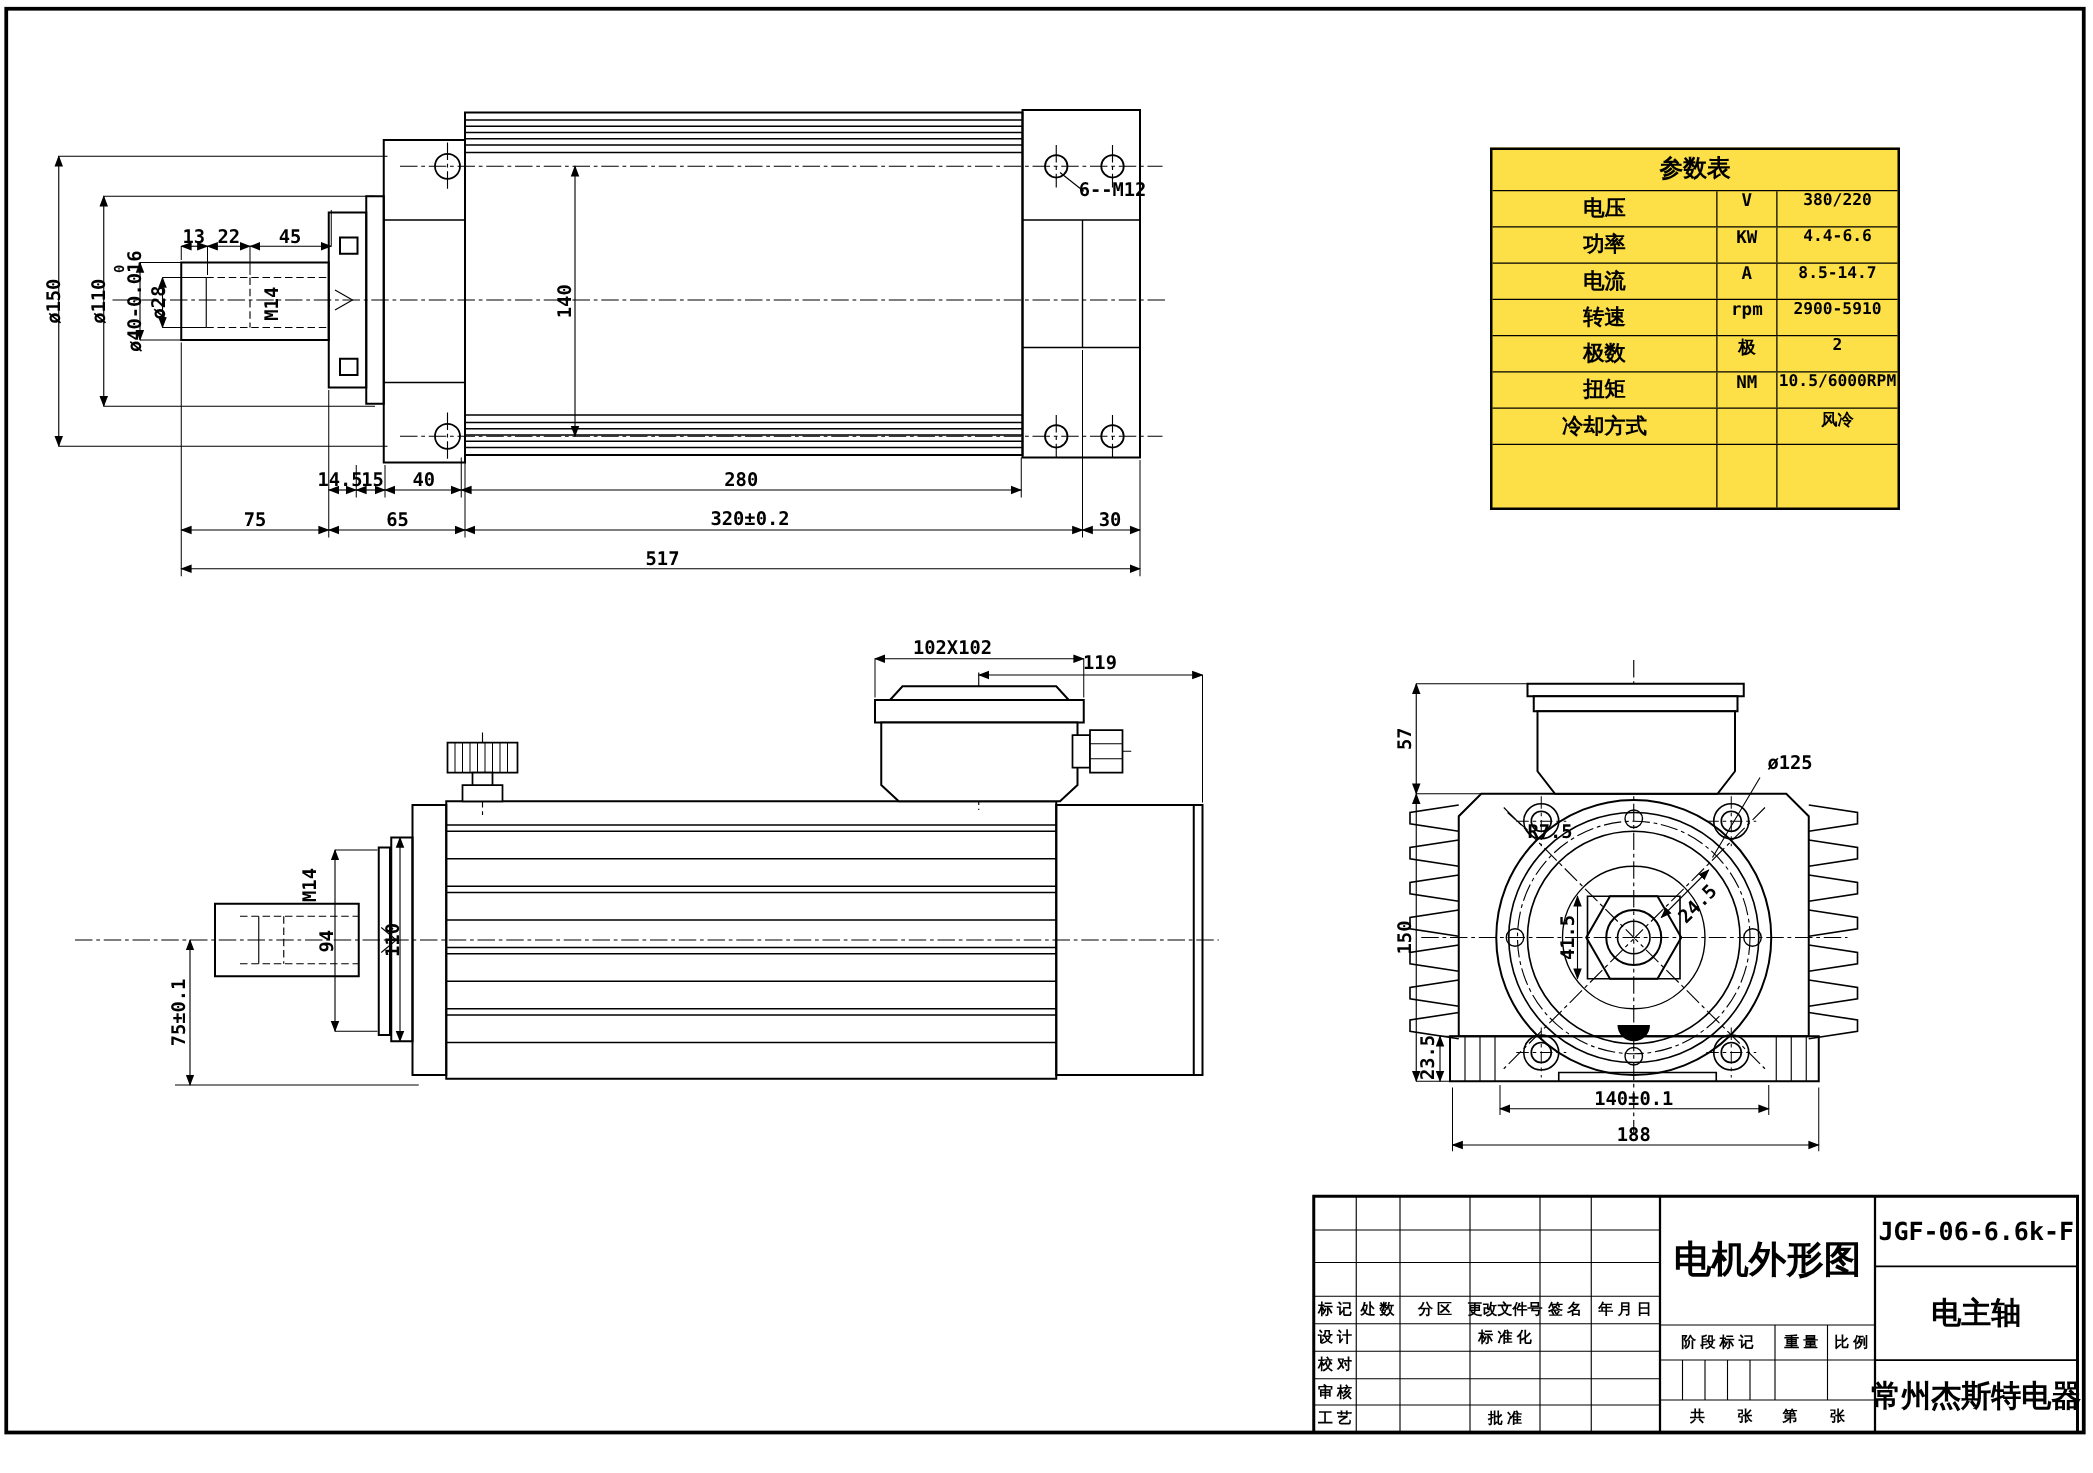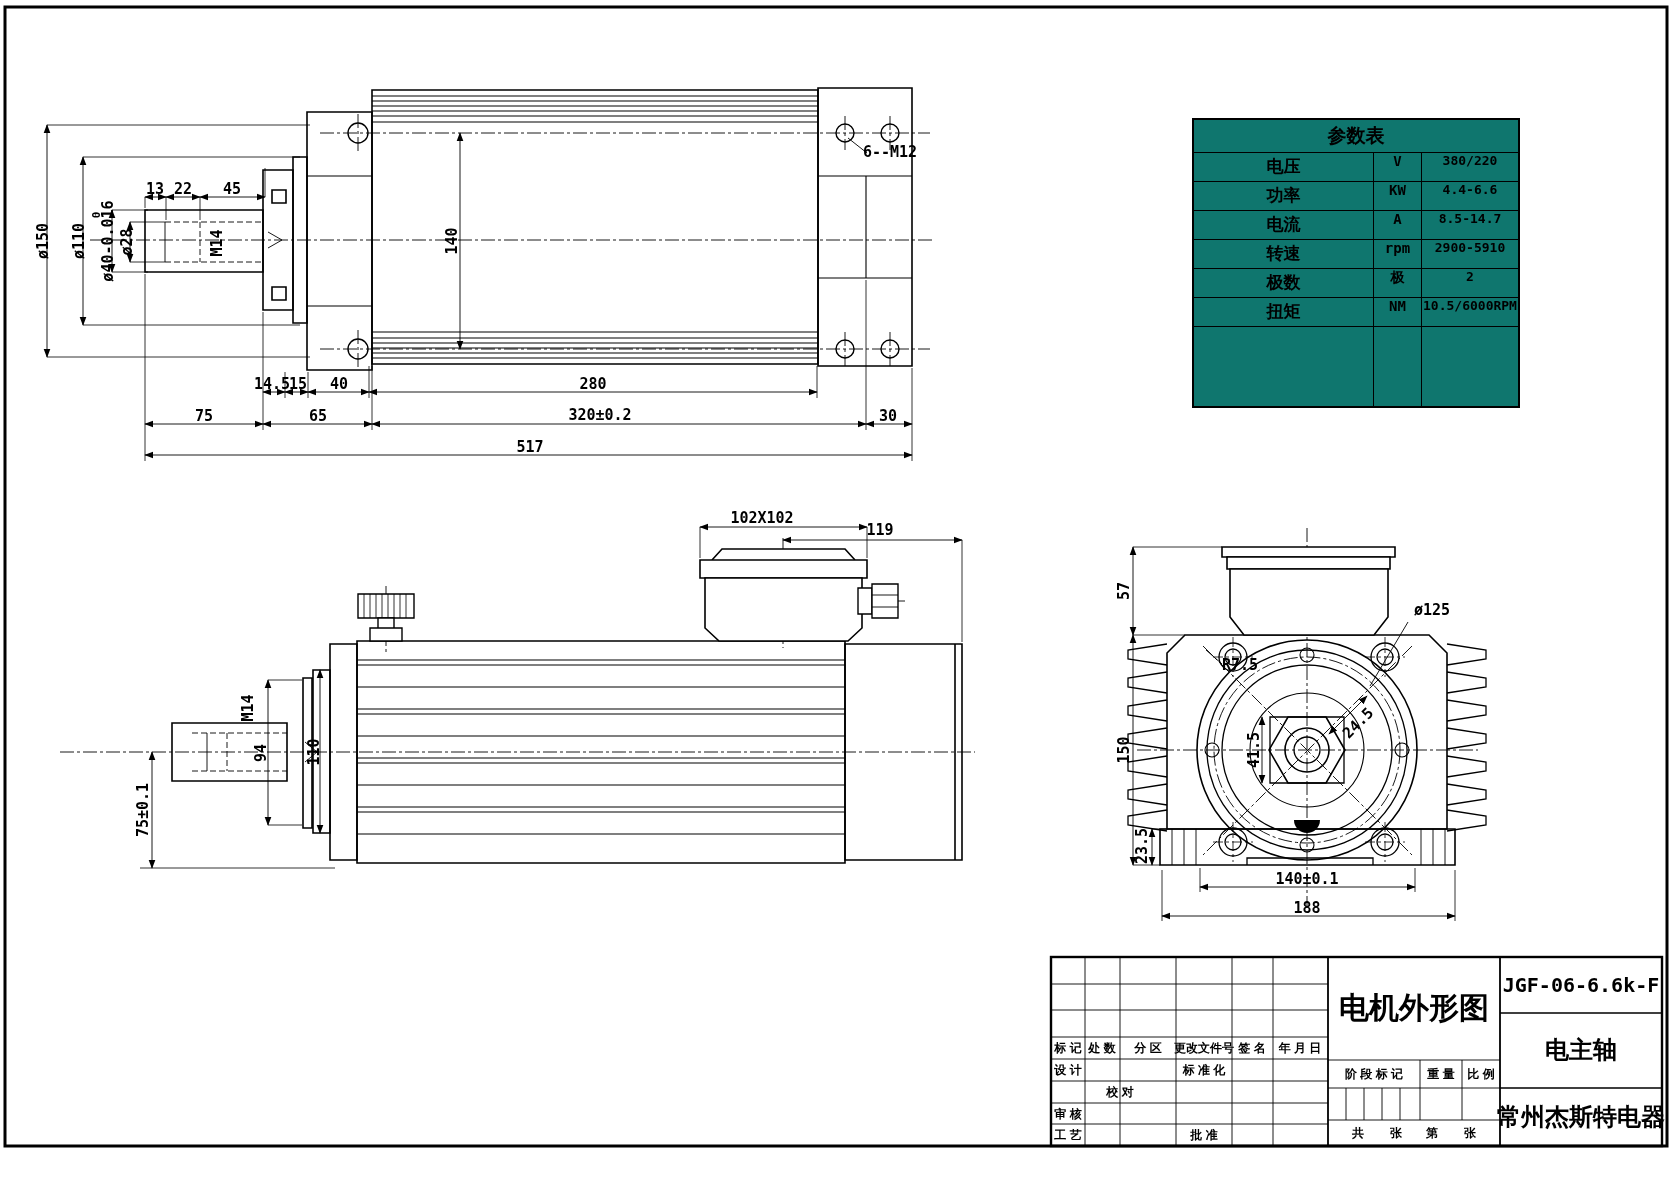--- a/index.html
+++ b/index.html
@@ -11,21 +11,21 @@
   .lb.v{transform:translate(-50%,-50%) rotate(-90deg);}
   .lb.d{transform:translate(-50%,-50%) rotate(-45deg);}
   .lb.sm{font-size:11px;}
   .tb{position:absolute;transform:translate(-50%,-50%);white-space:nowrap;
       font:bold 12px "Liberation Sans",sans-serif;color:#000;z-index:5;}
   .tb.t1{font-size:30px;}
   .tb.t2{font:bold 20px "DejaVu Sans Mono",monospace;}
   .tb.t3{font-size:24px;}
   .tb.t4{font-size:24px;}
   .ptable{position:absolute;border:2px solid #000;box-sizing:border-box;display:flex;
-          flex-direction:column;background:#0f766e;z-index:4;font-family:"Liberation Sans",sans-serif;}
+          flex-direction:column;background:#fde047;z-index:4;font-family:"Liberation Sans",sans-serif;}
   .pt-title{height:32px;line-height:32px;border-bottom:1px solid #000;text-align:center;
             font-size:19px;font-weight:bold;}
   .pt-row{height:29px;line-height:28px;border-bottom:1px solid #000;display:flex;box-sizing:border-box;}
   .pt-empty{flex:1;display:flex;}
   .pt-name{width:180px;border-right:1px solid #000;text-align:center;font-size:17px;
            font-weight:bold;box-sizing:border-box;}
   .pt-unit{width:48px;border-right:1px solid #000;text-align:center;
            font:bold 14px "DejaVu Sans Mono",monospace;box-sizing:border-box;}
   .pt-val{flex:1;text-align:center;font:bold 13px "DejaVu Sans Mono",monospace;}
 </style>
@@ -226,20 +226,25 @@
       </div>
     <div class="pt-row">
         <div class="pt-name">极数</div>
         <div class="pt-unit">极</div>
         <div class="pt-val">2</div>
       </div>
     <div class="pt-row">
         <div class="pt-name">扭矩</div>
         <div class="pt-unit">NM</div>
         <div class="pt-val">10.5/6000RPM</div>
+      </div>
+    <div class="pt-row">
+        <div class="pt-name">冷却方式</div>
+        <div class="pt-unit"></div>
+        <div class="pt-val">风冷</div>
       </div>
     <div class="pt-empty">
         <div class="pt-name"></div>
         <div class="pt-unit"></div>
         <div class="pt-val"></div>
       </div>
   </div>
 
   <span class="lb v" style="left:43px;top:241px;">ø150</span>
   <span class="lb v" style="left:79px;top:241px;">ø110</span>
@@ -283,21 +288,21 @@
   <span class="tb t2" style="left:1581px;top:985px;">JGF-06-6.6k-F</span>
   <span class="tb t3" style="left:1581px;top:1050px;">电主轴</span>
   <span class="tb t4" style="left:1581px;top:1117px;">常州杰斯特电器</span>
   <span class="tb" style="left:1068px;top:1048px;">标 记</span>
   <span class="tb" style="left:1102px;top:1048px;">处 数</span>
   <span class="tb" style="left:1148px;top:1048px;">分  区</span>
   <span class="tb" style="left:1204px;top:1048px;">更改文件号</span>
   <span class="tb" style="left:1252px;top:1048px;">签 名</span>
   <span class="tb" style="left:1300px;top:1048px;">年 月 日</span>
   <span class="tb" style="left:1068px;top:1070px;">设 计</span>
-  <span class="tb" style="left:1120px;top:1092px;">校 对</span>
+  <span class="tb" style="left:1068px;top:1092px;">校 对</span>
   <span class="tb" style="left:1068px;top:1114px;">审 核</span>
   <span class="tb" style="left:1068px;top:1135px;">工 艺</span>
   <span class="tb" style="left:1204px;top:1070px;">标 准 化</span>
   <span class="tb" style="left:1204px;top:1135px;">批 准</span>
   <span class="tb" style="left:1374px;top:1074px;">阶 段 标 记</span>
   <span class="tb" style="left:1441px;top:1074px;">重 量</span>
   <span class="tb" style="left:1481px;top:1074px;">比 例</span>
   <span class="tb" style="left:1358px;top:1133px;">共</span>
   <span class="tb" style="left:1396px;top:1133px;">张</span>
   <span class="tb" style="left:1432px;top:1133px;">第</span>

